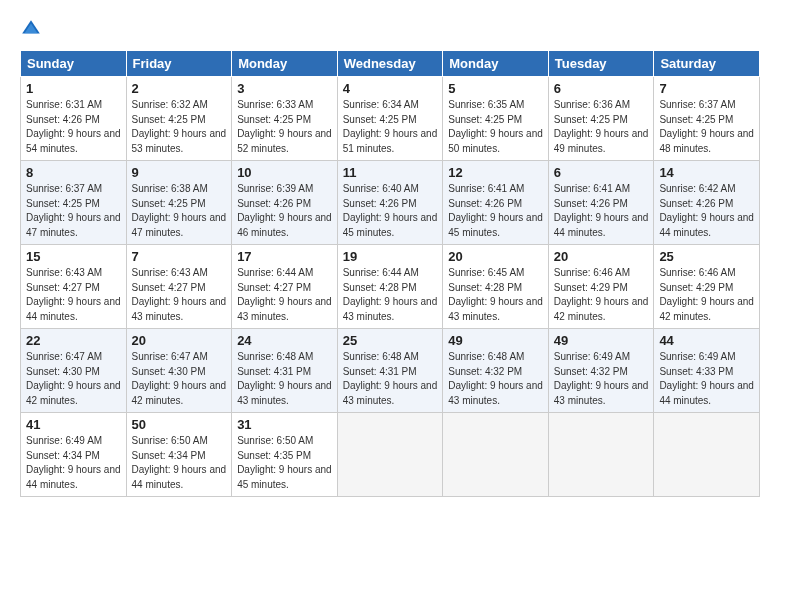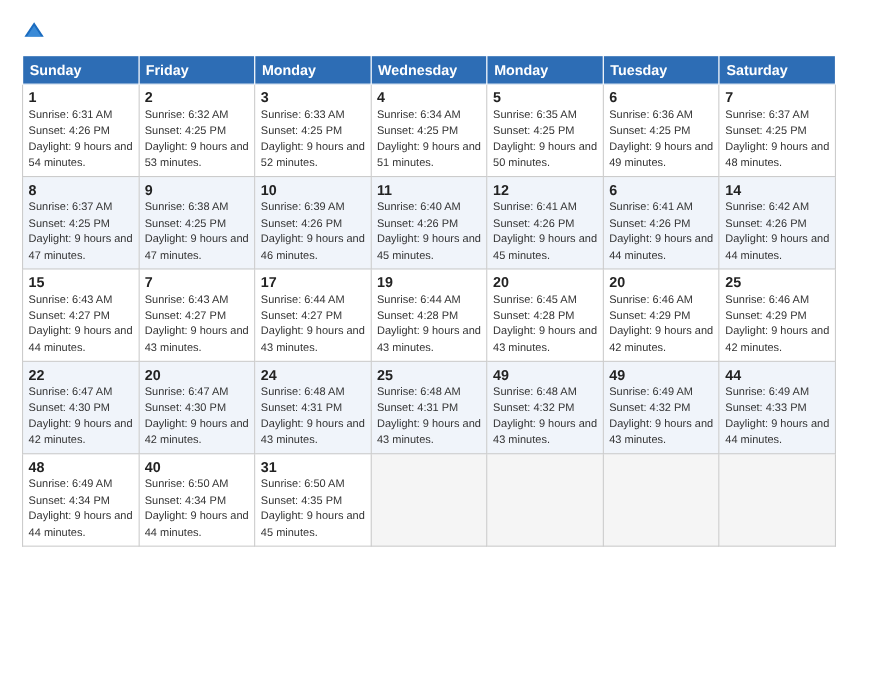--- a/index.html
+++ b/index.html
@@ -248,25 +248,25 @@
             <span class="day-num">49</span>
             <div class="day-info">Sunrise: 6:49 AM<br>Sunset: 4:32 PM<br>Daylight: 9 hours and 43 minutes.</div>
           </td>
           <td>
             <span class="day-num">44</span>
             <div class="day-info">Sunrise: 6:49 AM<br>Sunset: 4:33 PM<br>Daylight: 9 hours and 44 minutes.</div>
           </td>
         </tr>
         <tr>
           <td>
-            <span class="day-num">48</span>
+            <span class="day-num">41</span>
             <div class="day-info">Sunrise: 6:49 AM<br>Sunset: 4:34 PM<br>Daylight: 9 hours and 44 minutes.</div>
           </td>
           <td>
-            <span class="day-num">40</span>
+            <span class="day-num">50</span>
             <div class="day-info">Sunrise: 6:50 AM<br>Sunset: 4:34 PM<br>Daylight: 9 hours and 44 minutes.</div>
           </td>
           <td>
             <span class="day-num">31</span>
             <div class="day-info">Sunrise: 6:50 AM<br>Sunset: 4:35 PM<br>Daylight: 9 hours and 45 minutes.</div>
           </td>
           <td class="empty-cell"></td>
           <td class="empty-cell"></td>
           <td class="empty-cell"></td>
           <td class="empty-cell"></td>

